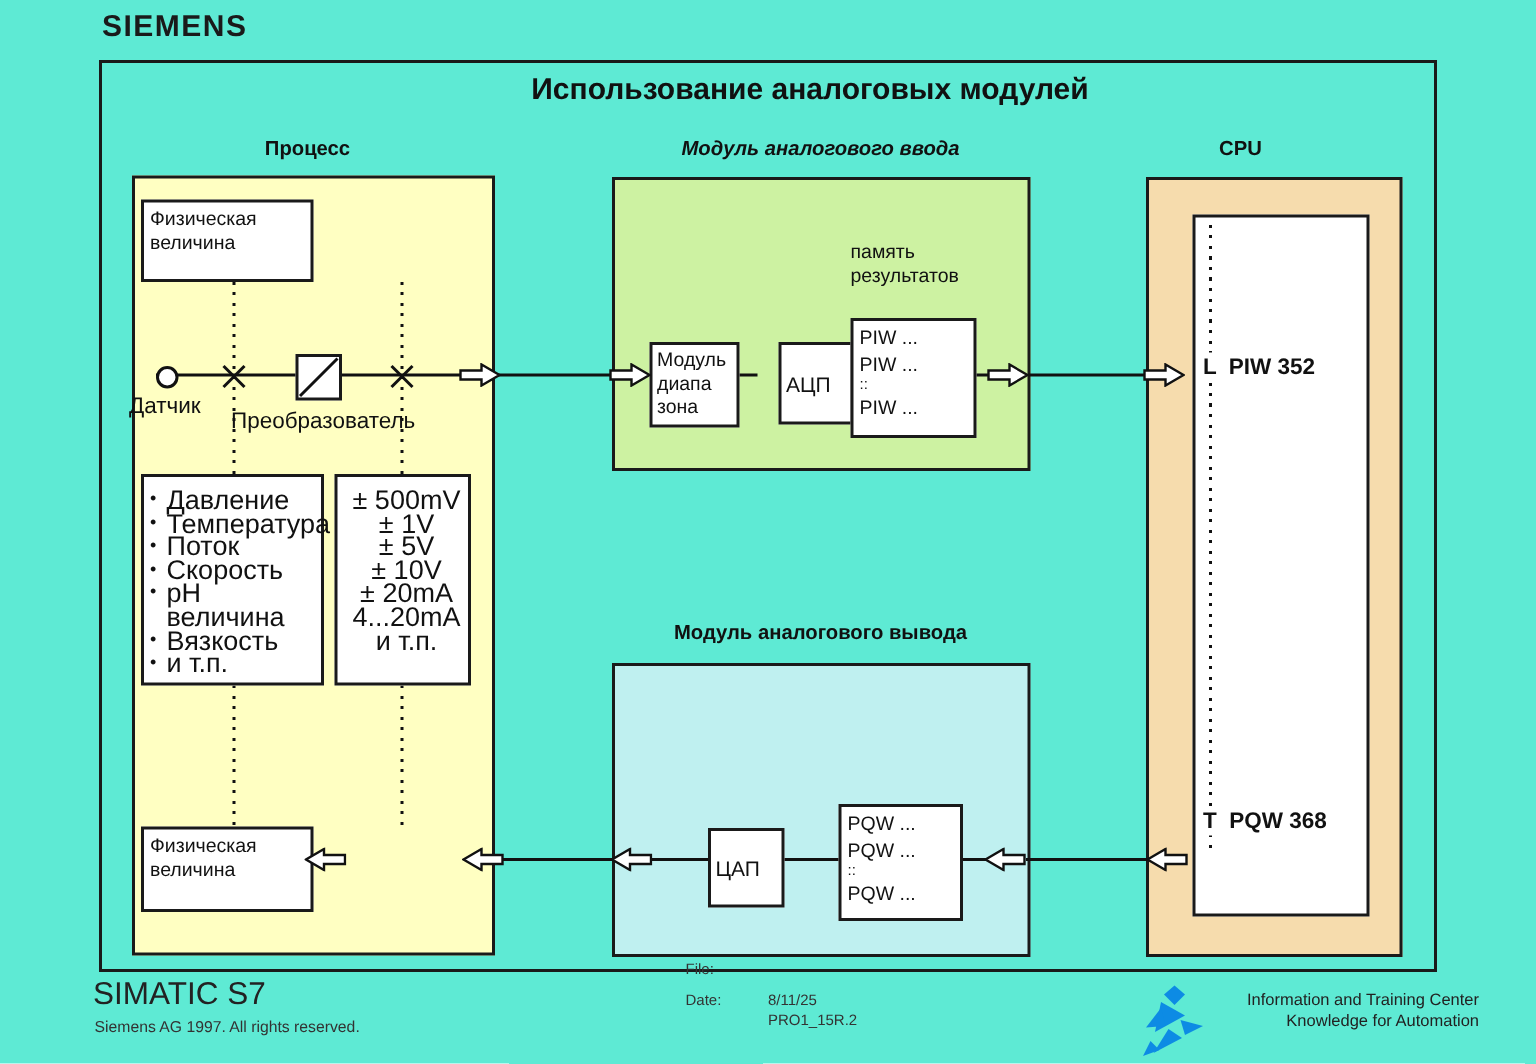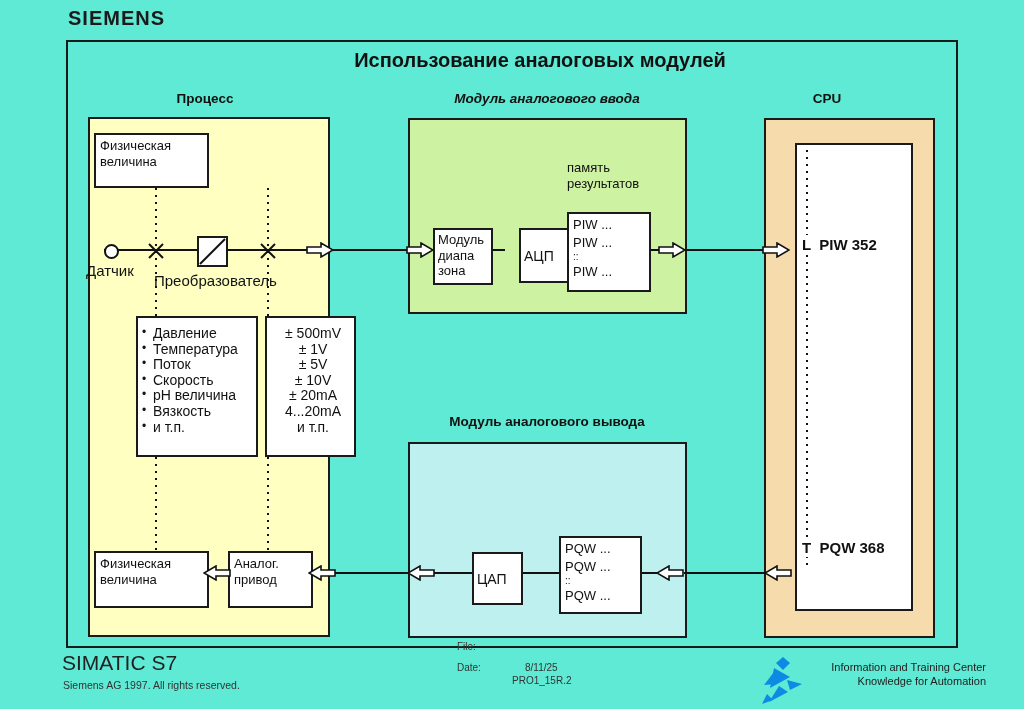--- a/index.html
+++ b/index.html
@@ -12,21 +12,21 @@
   .colhdr{top:91px;text-align:center;font-size:13.5px;font-weight:bold;z-index:2;}
   .panel{border:2px solid #1a1a1a;z-index:1;}
   .wbox{background:#fff;border:2px solid #1a1a1a;z-index:3;font-size:13px;line-height:16px;}
   .preline{white-space:pre-line;}
   .pad{padding:3px 4px;}
   .hline{height:2px;background:#111;z-index:2;}
   .vdots{width:2px;z-index:2;background:repeating-linear-gradient(to bottom,#111 0 2px,transparent 2px 7px);}
   .arrow,.xmark{z-index:6;position:absolute;}
   .circle{width:11px;height:11px;border:2px solid #111;border-radius:50%;background:#fff;z-index:5;}
   .biglabel{font-size:15px;z-index:4;}
-  .list{padding-top:8px;font-size:14px;line-height:15.6px;margin-left:42px;}
+  .list{padding-top:8px;font-size:18px;line-height:15.6px;}
   .q-item{position:relative;margin-left:15px;}
   .q-item::before{content:"\2022";position:absolute;left:-11px;top:-1px;font-size:12px;}
   .s-item{margin-left:5px;text-align:center;}
   .memlist{padding:2px 4px;font-size:13px;line-height:17.5px;}
   .memlist div:nth-child(3){font-size:10px;line-height:12px;}
   .cpu-label{font-size:15px;background:#fff;padding:1px 3px;z-index:7;white-space:pre;font-weight:bold;}
   .caption{font-size:13px;line-height:16px;z-index:2;}
   .ft-product{left:62px;top:651px;font-size:21px;color:#222;}
   .ft-copy{left:63px;top:679px;font-size:10.5px;color:#333;}
   .ft-meta{font-size:10px;color:#333;}
@@ -102,22 +102,20 @@
       <div class="s-item">± 1V</div>
       <div class="s-item">± 5V</div>
       <div class="s-item">± 10V</div>
       <div class="s-item">± 20mA</div>
       <div class="s-item">4...20mA</div>
       <div class="s-item">и т.п.</div>
     </div>
 
   <div class="abs wbox pad preline" style="left:94px;top:551px;width:103px;height:47px;">Физическая
 величина</div>
-  <div class="abs wbox pad preline" style="left:228px;top:551px;width:73px;height:47px;">Аналог.
-привод</div>
 
   <div class="abs wbox preline" style="left:433px;top:228px;width:50px;height:49px;padding:2px 3px;line-height:15.5px;">Модуль
 диапа
 зона</div>
   <div class="abs wbox" style="left:503px;top:228px;width:43px;height:51px;display:flex;align-items:center;font-size:14px;padding-left:3px;margin-left:16px;">АЦП</div>
   <div class="abs caption preline" style="left:567px;top:160px;">память
 результатов</div>
   <div class="abs wbox memlist" style="left:567px;top:212px;width:72px;height:72px;">
       <div class="">PIW ...</div>
       <div class="">PIW ...</div>
@@ -163,21 +161,21 @@
   <svg class="arrow" style="left:308px;top:565px;" width="28" height="16">
       <path d="M27,5 H13 V1 L1,8 L13,15 V11 H27 Z" fill="#fff" stroke="#111" stroke-width="1.6"></path>
     </svg>
   <svg class="arrow" style="left:203px;top:565px;" width="28" height="16">
       <path d="M27,5 H13 V1 L1,8 L13,15 V11 H27 Z" fill="#fff" stroke="#111" stroke-width="1.6"></path>
     </svg>
 
   <div class="abs ft-product">SIMATIC S7</div>
   <div class="abs ft-copy">Siemens AG 1997. All rights reserved.</div>
   <div class="abs ft-meta" style="left:457px;top:662px;">Date:</div>
-  <div class="abs ft-meta" style="left:512px;top:662px;margin-left:13px;">8/11/25</div>
+  <div class="abs ft-meta" style="left:512px;top:662px;">8/11/25</div>
   <div class="abs ft-meta" style="left:457px;top:641px;text-align:right;">File:</div>
   <div class="abs ft-meta" style="left:512px;top:675px;">PRO1_15R.2</div>
 
   <svg class="abs" style="left: 757px; top: 656px; z-index: 2; color: rgb(13, 139, 228);" width="50" height="50">
     <g fill="currentColor">
       <polygon points="26,1 33,7 26,14 19,7"></polygon>
       <polygon points="17,12 33,21 13,32"></polygon>
       <polygon points="17,16 20,28 7,29"></polygon>
       <polygon points="30,24 45,28 33,34"></polygon>
       <polygon points="22,30 31,36 12,46"></polygon>

